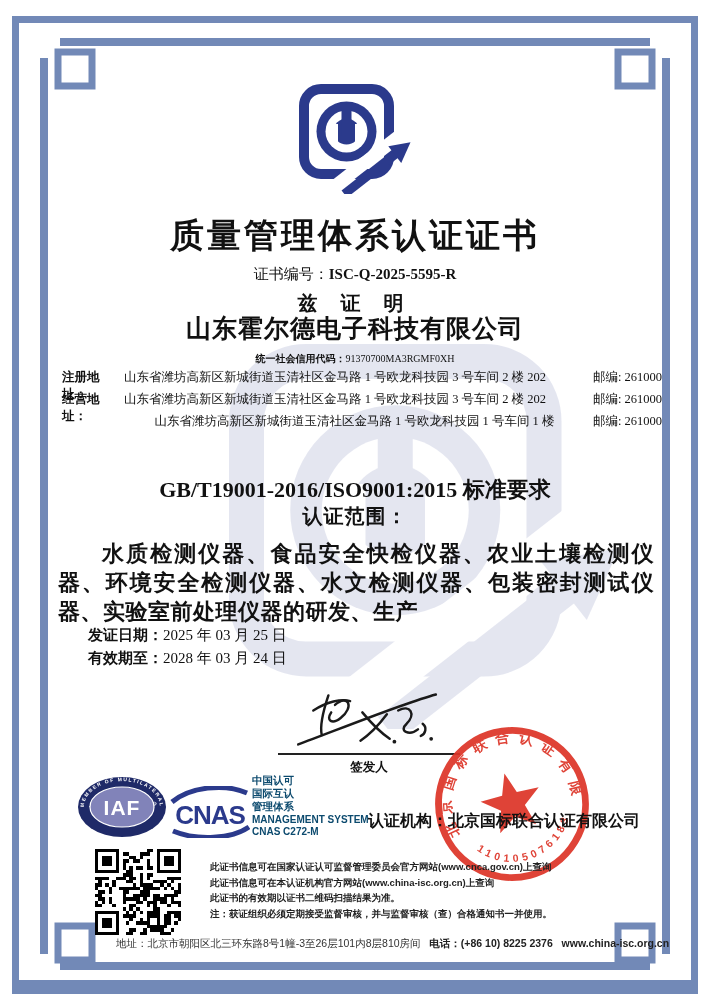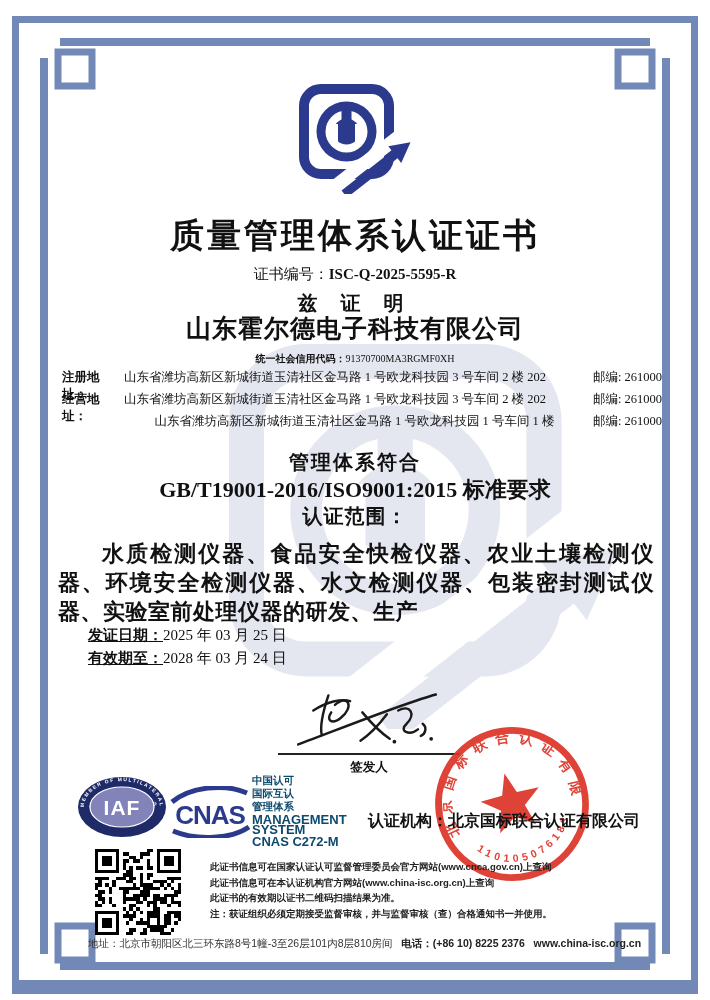--- a/index.html
+++ b/index.html
@@ -36,41 +36,41 @@
   .addr-0 { top:363px; } .addr-1 { top:385px; } .addr-2 { top:407px; }
   .addr-2 .txt { text-align:center; }
 
   .conform  { top:443px; font-size:20px; font-weight:bold; letter-spacing:2px; }
   .standard { top:469px; font-size:22px;font-weight:bold; }
   .scopelbl { top:497px; font-size:20px; font-weight:bold; letter-spacing:1px; }
   .scope { left:58px; right:56px; top:533px; font-size:22px; font-weight:bold;
            line-height:29px; text-indent:2em; letter-spacing:.5px; text-align:justify; }
 
   .dates { left:88px; top:618px; font-size:15px; line-height:23px; }
-  .dates .lbl { font-weight:bold;text-decoration:underline; }
+  .dates .lbl { font-weight:bold; }
 
   .sig { left:288px; top:680px; }
   .sig-line { left:278px; top:747px; width:182px; height:2px; background:#222; }
   .signer { left:278px; top:753px; width:182px; text-align:center;
             font-size:12.5px; font-weight:bold; }
 
   .seal { left:428px; top:714px; opacity:.93; }
   .body-line { left:368px; top:805px; font-size:16px; font-weight:bold; }
 
   .iaf  { left:76px;  top:769px; }
   .cnas { left:170px; top:780px; }
   .accred-text { left:252px; top:768px; width:130px; color:#0c4a6e; }
   .accred-text .cn { font-size:10.5px; font-weight:bold; line-height:13px; }
-  .accred-text .en { font-size:13px; font-weight:bold; line-height:10px; margin-top:2px; }
+  .accred-text .en { font-size:10px; font-weight:bold; line-height:10px; margin-top:2px; }
 
   .qr { left:95px; top:843px; width:86px; height:86px; }
   .notes { left:210px; top:853px; font-size:9.5px; font-weight:bold;
            line-height:15.5px; color:#222; }
 
-  .footer { left:88px; right:40px; top:931px; font-size:10.5px; color:#333; }
+  .footer { left:88px; right:40px; top:931px; font-size:10.5px; color:#333;padding-left:28px; }
   .footer .b { font-weight:bold; color:#222; }
 </style>
 </head>
 <body>
 
 <div class="page">
 
   <svg class="abs watermark" width="420" height="385" viewBox="0 0 120 110">
     <use href="#isclogo"></use>
   </svg>
@@ -138,21 +138,20 @@
     <span class="lbl">经营地址：</span>
     <span class="txt">山东省潍坊高新区新城街道玉清社区金马路 1 号欧龙科技园 3 号车间 2 楼 202</span>
     <span class="zip">邮编: 261000</span>
   </div>
   <div class="abs content addr-row addr-2">
     <span class="lbl"></span>
     <span class="txt">山东省潍坊高新区新城街道玉清社区金马路 1 号欧龙科技园 1 号车间 1 楼</span>
     <span class="zip">邮编: 261000</span>
   </div>
 
-  <div class="abs content ctr conform">管理体系符合</div>
   <div class="abs content ctr standard">GB/T19001-2016/ISO9001:2015 标准要求</div>
   <div class="abs content ctr scopelbl">认证范围：</div>
   <div class="abs content scope">水质检测仪器、食品安全快检仪器、农业土壤检测仪器、环境安全检测仪器、水文检测仪器、包装密封测试仪器、实验室前处理仪器的研发、生产</div>
 
   <div class="abs content dates">
     <div>
       <span class="lbl">发证日期：</span><span>2025 年 03 月 25 日</span>
     </div>
     <div>
       <span class="lbl">有效期至：</span><span>2028 年 03 月 24 日</span>

